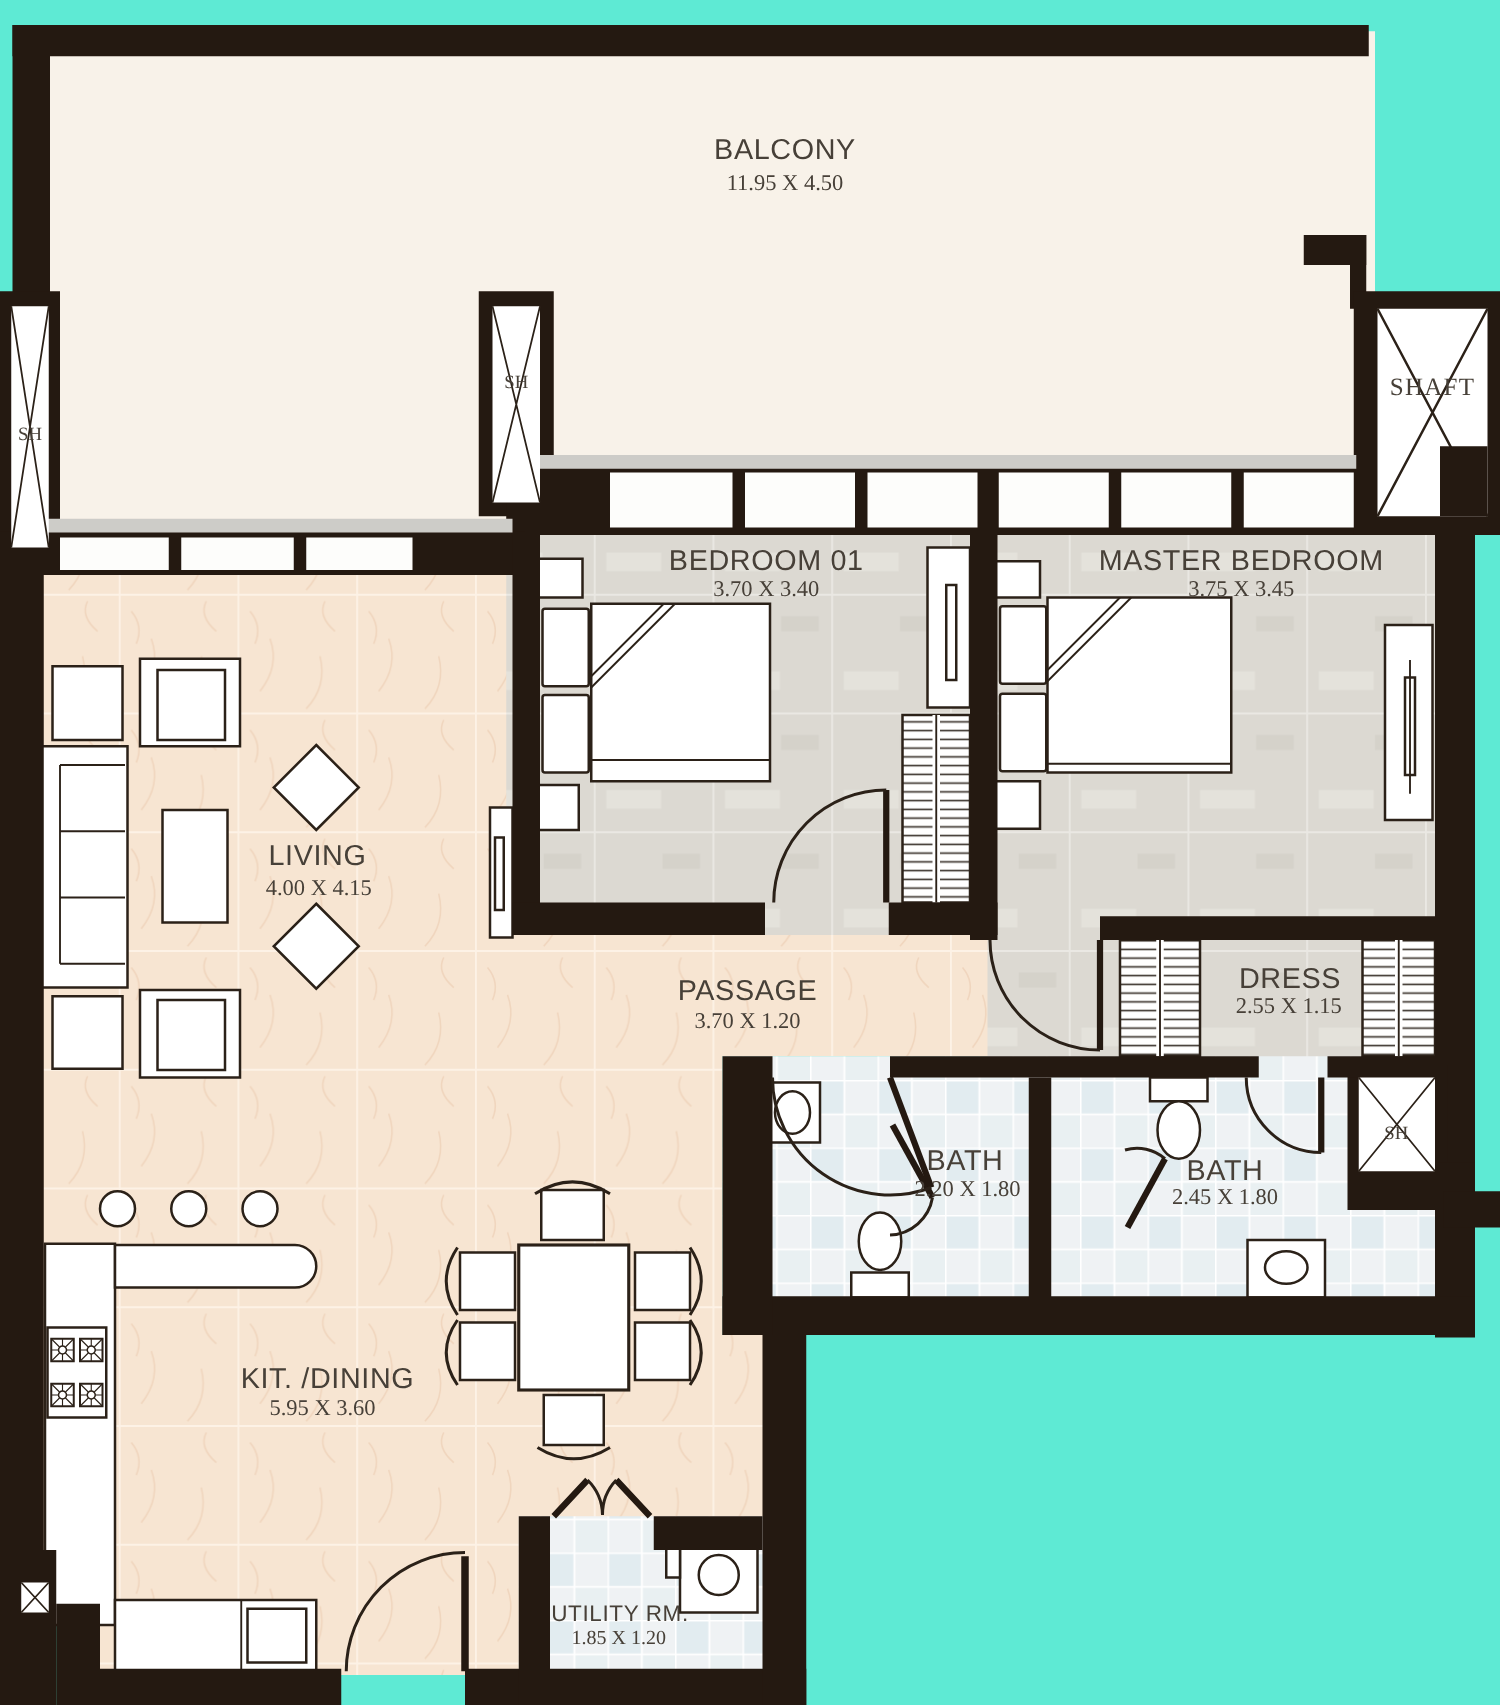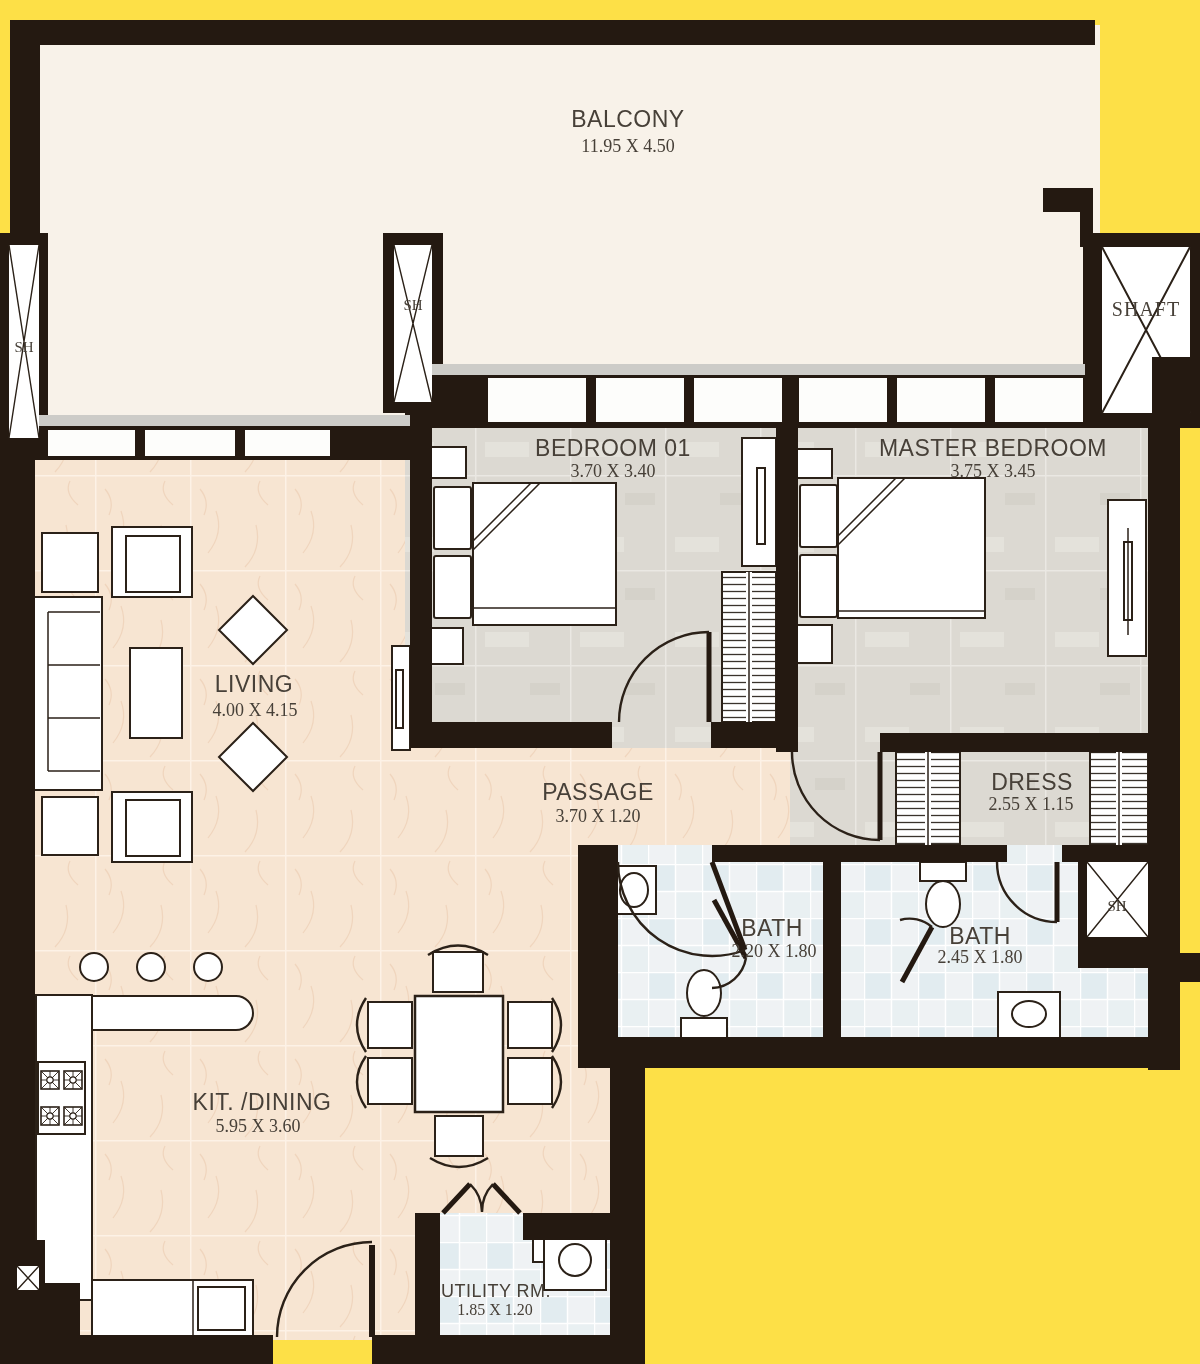--- a/index.html
+++ b/index.html
@@ -1,16 +1,16 @@
 <!DOCTYPE html>
 <html><head>
 <meta charset="utf-8">
 <style>
   html,body{margin:0;padding:0;background:#ffffff;}
-  .stage{position:relative;width:1200px;height:1364px;background:#fde047;overflow:hidden;}
+  .stage{position:relative;width:1200px;height:1364px;background:#5eead4;overflow:hidden;}
   svg{display:block;}
   
   .w{fill:#241911;}
   .fw{fill:#ffffff;stroke:#2b2118;stroke-width:2;}
   .fw25{fill:#ffffff;stroke:#2b2118;stroke-width:2.5;}
   .ln15{stroke:#2b2118;stroke-width:1.5;fill:none;}
   .arc{stroke:#2b2118;stroke-width:2.4;fill:none;}
   .leaf{stroke:#241911;stroke-width:5;fill:none;}
   .leaf6{stroke:#241911;stroke-width:6;fill:none;}
   .xline{stroke:#2b2118;stroke-width:2;fill:none;}

